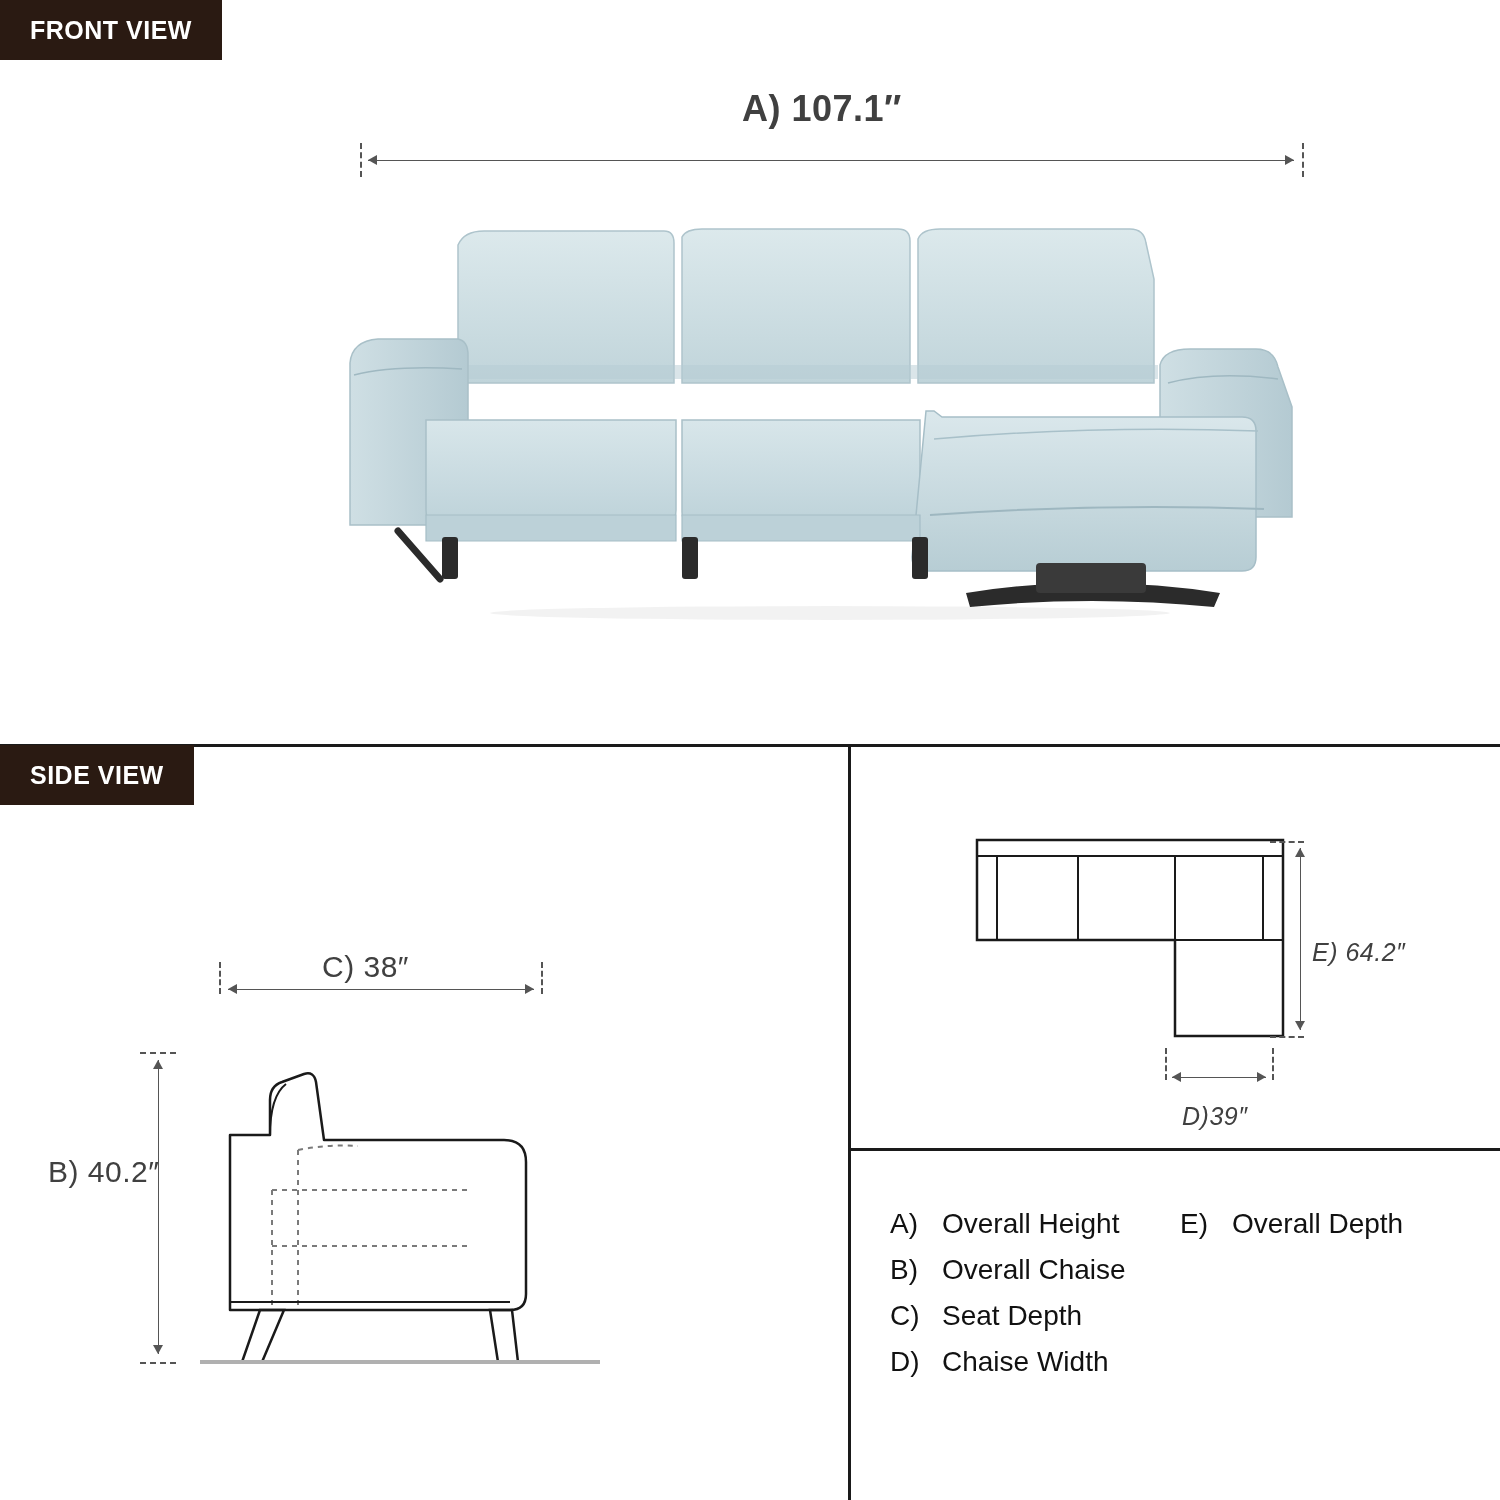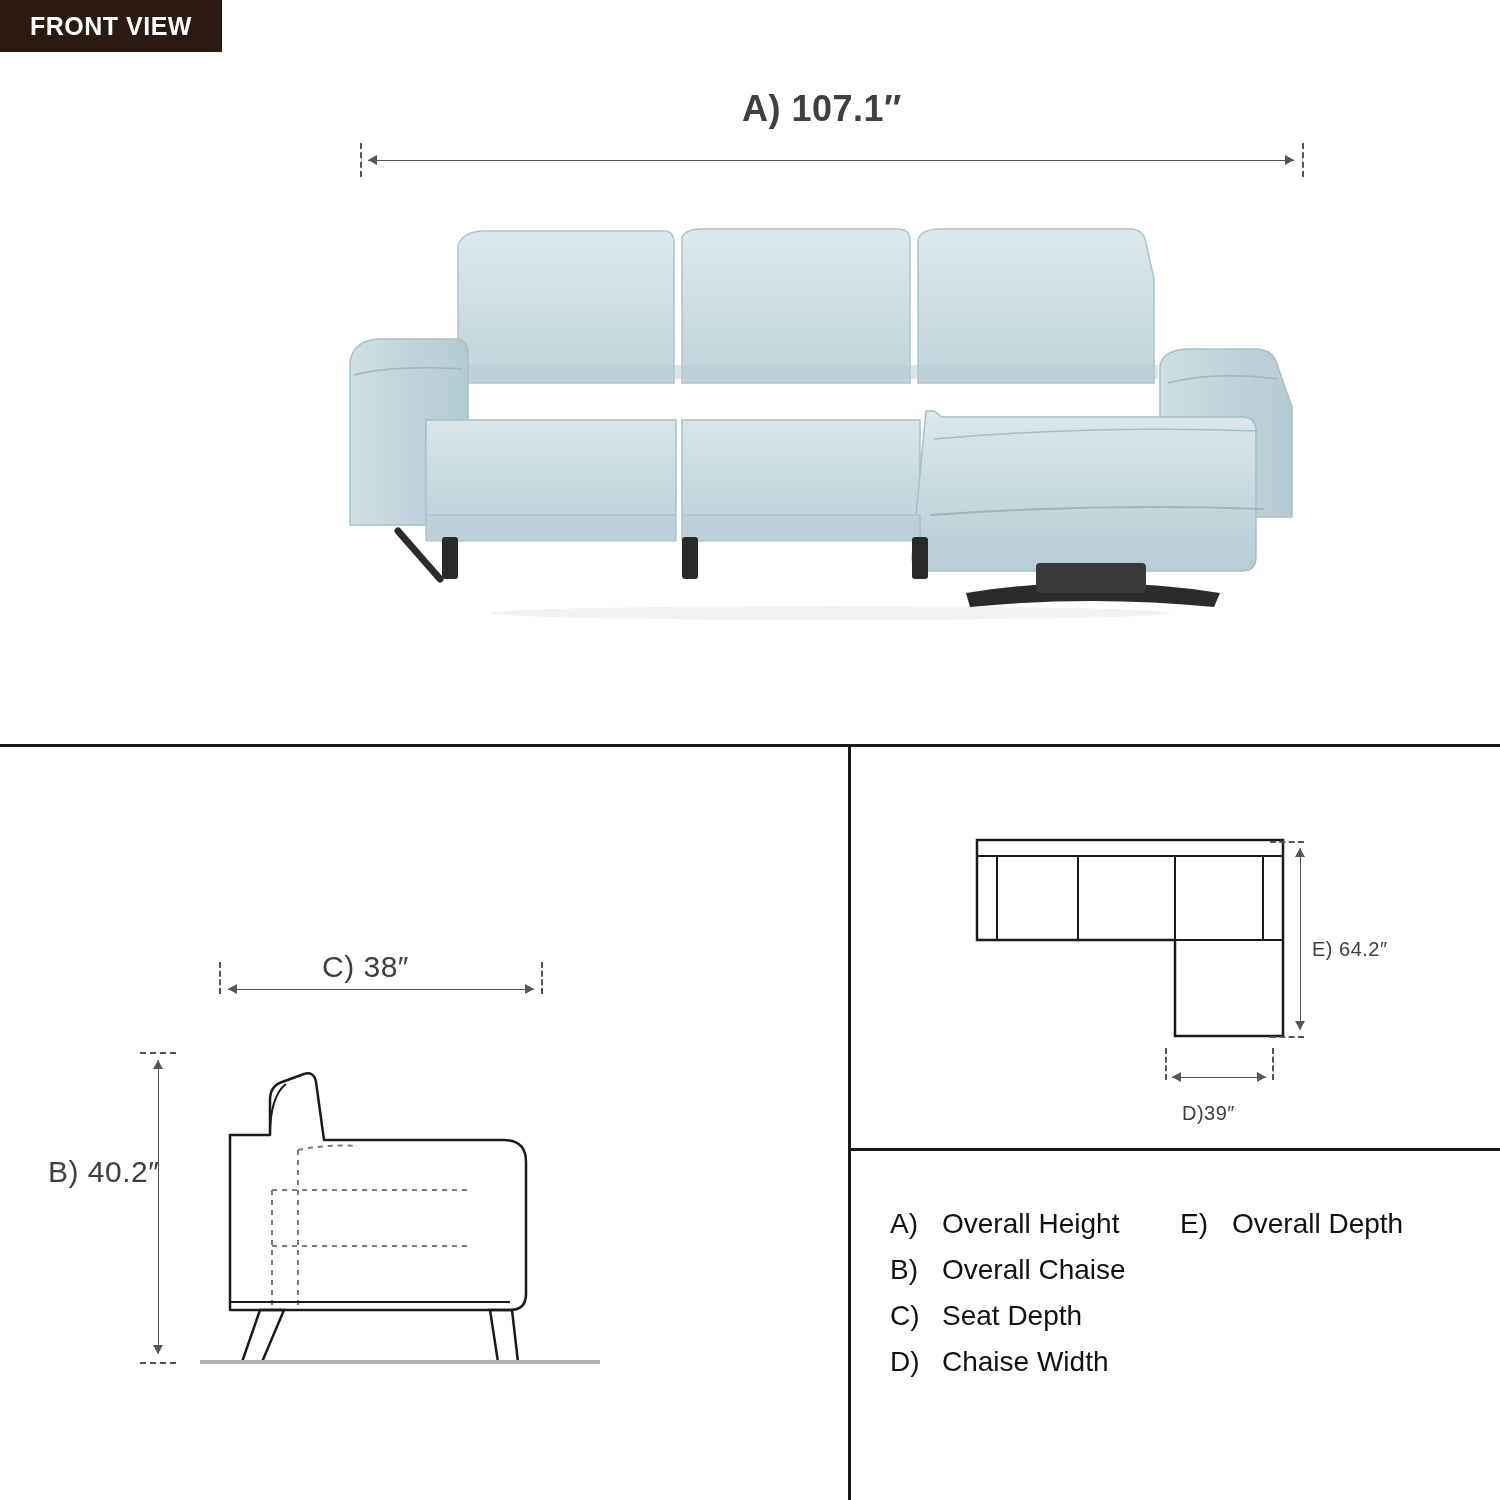--- a/index.html
+++ b/index.html
@@ -18,21 +18,21 @@
   
   .view-tag {
     position: absolute;
     background: #2a1a12;
     color: #ffffff;
     font-weight: bold;
     font-size: 25px;
     letter-spacing: 0.5px;
     display: flex;
     align-items: center;
-    height: 52px;
+    height: 60px;
     padding: 0 30px;
     white-space: nowrap;
   }
   #tag-front { left: 0; top: 0; }
   #tag-side  { left: 0; top: 745px; }
   #tag-top   { right: 0; top: 745px; }
 
   
   .divider { position: absolute; background: #1a1a1a; }
   #div-h-main { left: 0; top: 744px; width: 1500px; height: 3px; }
@@ -40,21 +40,21 @@
   #div-h-legend { left: 848px; top: 1148px; width: 652px; height: 3px; }
 
   
   .dim-label {
     position: absolute;
     font-size: 30px;
     color: #404040;
     white-space: nowrap;
     letter-spacing: 0.5px;
   }
-  .dim-label.small { font-size: 20px; }
+  .dim-label.small { font-size: 25px; font-style: italic; }
   .dim-line-h {
     position: absolute;
     height: 1px;
     background: #555555;
   }
   .dim-line-v {
     position: absolute;
     width: 1px;
     background: #555555;
   }
@@ -164,20 +164,23 @@
     <path d="M636 378 q60 -10 126 -10 q66 0 128 10 l-6 14 q-122 -12 -244 0 z" fill="#2b2b2b"></path>
     <rect x="706" y="348" width="110" height="30" rx="4" fill="#3a3a3a"></rect>
 
     <ellipse cx="500" cy="398" rx="340" ry="7" fill="#000000" opacity="0.05"></ellipse>
   </svg>
 
   <div class="divider" id="div-h-main"></div>
   <div class="divider" id="div-v-main"></div>
   <div class="divider" id="div-h-legend"></div>
 
+  <div class="view-tag" id="tag-side">
+    <span>SIDE VIEW</span>
+  </div>
 
   <div class="dim-label" id="lbl-c" style="left:322px; top:950px;">C) 38″</div>
   <div>
     <div class="dash-end" style="left:219px; top:962px; height:32px;"></div>
     <div class="dash-end" style="left:541px; top:962px; height:32px;"></div>
     <div class="dim-line-h" style="left:228px; top:989px; width:306px;"></div>
     <div class="arrow arrow-l" style="left:228px; top:984px;"></div>
     <div class="arrow arrow-r" style="left:525px; top:984px;"></div>
   </div>
 

